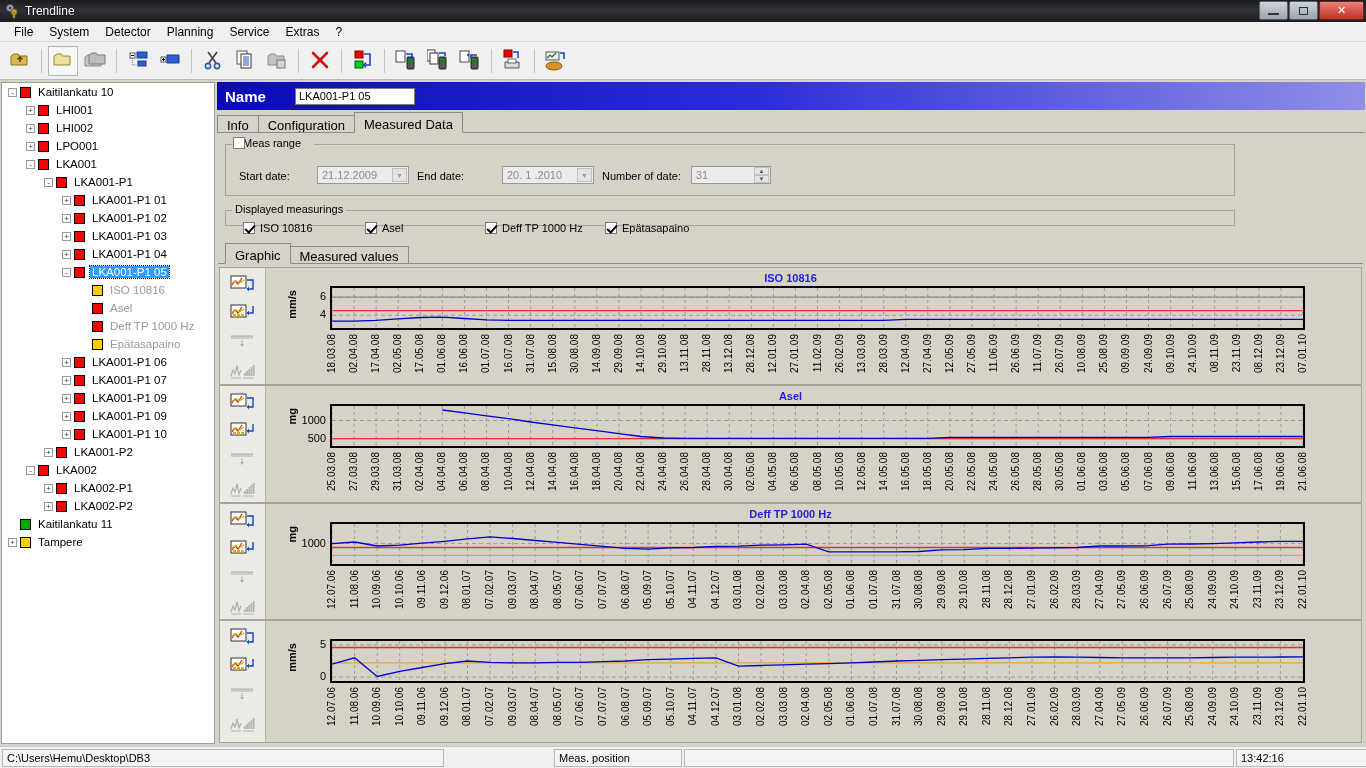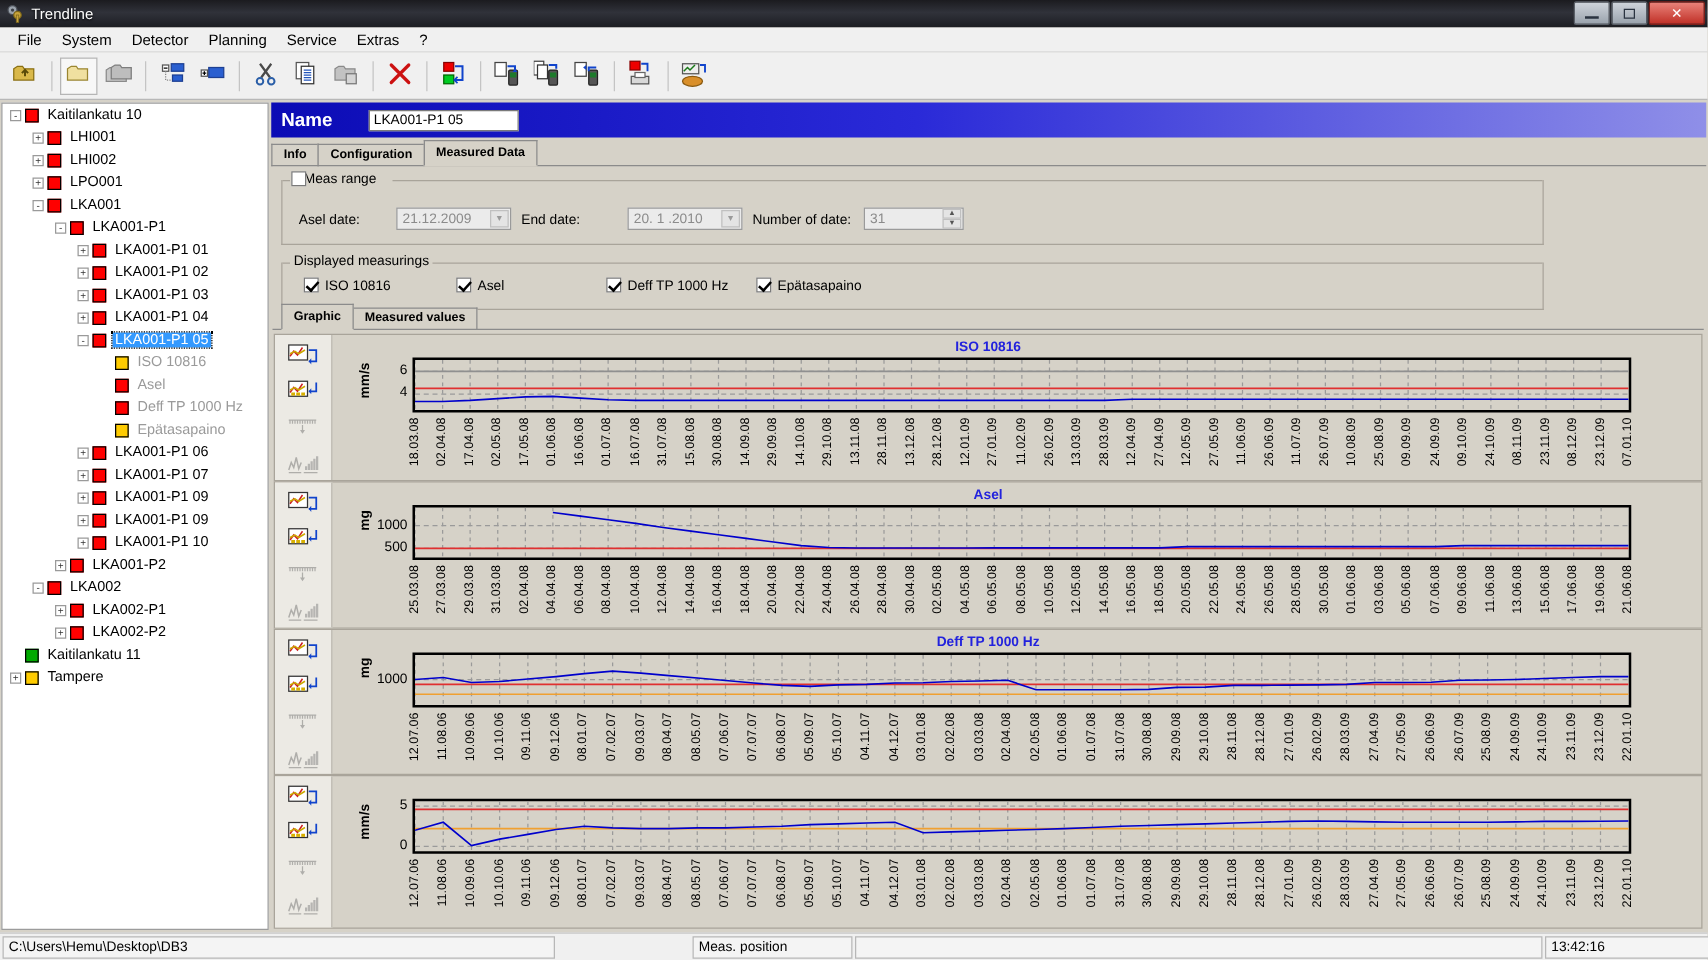--- a/index.html
+++ b/index.html
@@ -63,22 +63,22 @@
     background:linear-gradient(to right,#0b0bb5 0%,#2a2ad8 45%,#8f8fe8 100%);
     display:flex;align-items:center;
   }
   #namebar .nlabel{ color:#fff;font-size:15px;font-weight:bold;margin-left:8px;width:70px;}
   #namebar input{
     width:120px;height:17px;font-size:11px;font-family:"Liberation Sans",sans-serif;
     border:1px solid #7a7a7a;padding:1px 3px;background:#fff;
   }
   .tabrow{ position:absolute;left:0;width:1148px;display:flex;align-items:flex-end;height:21px;}
   .tab{
-    height:18px;padding:2px 9px 0 9px;font-size:10px;
-    background:#d6d2c8;border:1px solid #8b8b8b;border-bottom:none;margin-right:-1px;font-weight:bold;
+    height:18px;padding:2px 9px 0 9px;font-size:13px;
+    background:#d6d2c8;border:1px solid #8b8b8b;border-bottom:none;margin-right:-1px;
   }
   .tab.active{ height:21px;padding-top:4px;background:#d6d2c8;border-bottom:1px solid #d6d2c8;position:relative;z-index:3;}
   .tabline{ position:absolute;left:0;width:1148px;height:1px;background:#8b8b8b;}
   
   .gbox{ position:absolute;border:1px solid #a9a49a;border-top:none;}
   .gbox .gtitle{ position:absolute;top:-7px;left:6px;background:#d6d2c8;padding:0 3px;font-size:11px;}
   .gtop-l{ position:absolute;top:0;left:0;width:6px;height:1px;background:#a9a49a;}
   .gtop-r{ position:absolute;top:0;right:0;height:1px;background:#a9a49a;}
   .cb{ width:12px;height:12px;border:1px solid #7a7a7a;background:#fff;display:inline-block;
        vertical-align:-2px;margin-right:5px;position:relative;}
@@ -411,40 +411,40 @@
   <div class="tabline" style="top:50px;"></div>
 
   <div class="gbox" style="left:8px;top:62px;width:1010px;height:52px;">
     <div class="gtop-l"></div>
       <div class="gtop-r" style="width:920px;"></div>
     <span class="gtitle" style="left:14px;">Meas range</span>
   </div>
   <div style="position:absolute;left:16px;top:55px;display:flex;align-items:center;">
     <span class="cb"></span>
   </div>
-  <div style="position:absolute;left:22px;top:88px;width:70px;">Asel date:</div>
+  <div style="position:absolute;left:22px;top:88px;width:70px;">Start date:</div>
   <div class="fld" style="position:absolute;left:100px;top:84px;width:92px;">
      <span>21.12.2009</span>
      <span class="drop">▼</span>
   </div>
   <div style="position:absolute;left:200px;top:88px;">End date:</div>
   <div class="fld" style="position:absolute;left:285px;top:84px;width:92px;">
      <span>20. 1 .2010</span>
      <span class="drop">▼</span>
   </div>
   <div style="position:absolute;left:385px;top:88px;">Number of date:</div>
   <div class="fld" style="position:absolute;left:474px;top:84px;width:80px;">
      <span>31</span>
      <span class="spin">
         <div>▲</div>
         <div>▼</div>
       </span>
   </div>
 
-  <div class="gbox" style="left:8px;top:128px;width:1010px;height:38px;">
+  <div class="gbox" style="left:8px;top:128px;width:1010px;height:16px;">
     <div class="gtop-l"></div>
       <div class="gtop-r" style="width:895px;"></div>
     <span class="gtitle">Displayed measurings</span>
   </div>
   <div style="position:absolute;left:26px;top:140px;">
      <span class="cb on"></span><span>ISO 10816</span>
   </div>
   <div style="position:absolute;left:148px;top:140px;">
      <span class="cb on"></span><span>Asel</span>
   </div>

